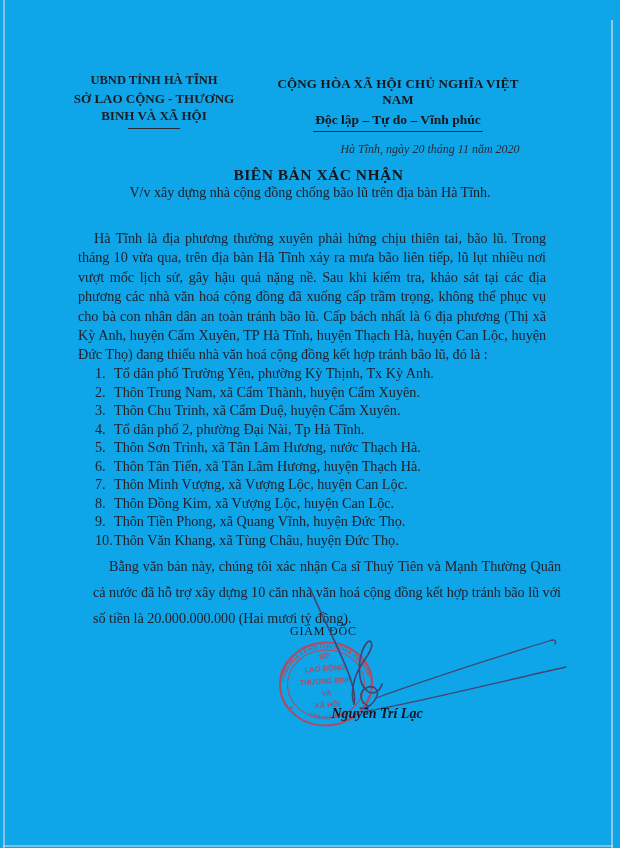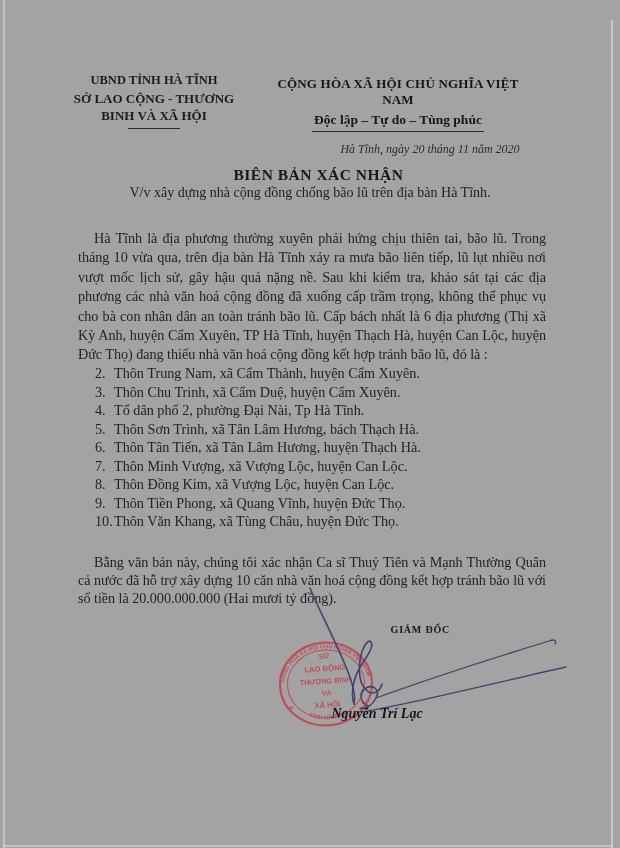--- a/index.html
+++ b/index.html
@@ -4,21 +4,21 @@
 <style>
   html,body{margin:0;padding:0;}
   body{
     width:620px;height:848px;
     background:#f4f4f6;
     font-family:"Liberation Serif","DejaVu Serif",serif;
     -webkit-font-smoothing:antialiased;
   }
   .page{
     position:relative;width:620px;height:848px;
-    background:#a3a3a3;color:#23232b;overflow:hidden;
+    background:#0ea5e9;color:#23232b;overflow:hidden;
   }
   
   .edge{position:absolute;background:#dfe0ea;}
   .edge-left{left:3px;top:0;width:2px;height:848px;opacity:.55;}
   .edge-right{left:611px;top:20px;width:2px;height:828px;opacity:.6;}
   .edge-bottom{left:3px;top:845px;width:610px;height:2px;opacity:.5;}
 
   
   .hdr-left{
     position:absolute;left:56px;top:72px;width:196px;
@@ -59,29 +59,29 @@
     font-size:14.2px;line-height:19.4px;text-align:justify;
     text-indent:16px;letter-spacing:-.05px;color:#22222c;
   }
   .list{
     position:absolute;left:95px;top:364px;width:452px;
     font-size:14.2px;line-height:18.5px;color:#22222c;
   }
   .list-item{white-space:nowrap;}
   .list-item .num{display:inline-block;width:19px;}
   .para2{
-    position:absolute;left:78px;top:553px;width:468px;
-    font-size:14.2px;line-height:18px;text-align:justify;
+    position:absolute;left:93px;top:553px;width:468px;
+    font-size:14.2px;line-height:26px;text-align:justify;
     text-indent:16px;letter-spacing:-.05px;color:#22222c;
   }
 
   
   .sig-role{
-    position:absolute;left:290px;top:624px;width:160px;text-align:right;
-    font-weight:bold;font-size:10px;letter-spacing:.8px;color:#17171e;
+    position:absolute;left:290px;top:624px;width:160px;text-align:left;
+    font-weight:normal;font-size:12px;letter-spacing:.8px;color:#17171e;
   }
   .seal{
     position:absolute;left:278px;top:641px;width:96px;height:86px;
     transform:rotate(-4deg);opacity:.88;
   }
   .seal text{font-family:"Liberation Sans","DejaVu Sans",sans-serif;font-weight:bold;}
   .sig-name{
     position:absolute;left:297px;top:706px;width:160px;text-align:center;
     font-weight:bold;font-size:14px;color:#15151c;z-index:5;font-style:italic;
   }
@@ -98,34 +98,35 @@
 
   <div class="hdr-left">
     <div class="l1">UBND TỈNH HÀ TĨNH</div>
     <div>SỞ LAO CỘNG - THƯƠNG</div>
     <div>BINH VÀ XÃ HỘI</div>
     <div class="rule"></div>
   </div>
 
   <div class="hdr-right">
     <div class="national">CỘNG HÒA XÃ HỘI CHỦ NGHĨA VIỆT NAM</div>
-    <div><span class="motto">Độc lập – Tự do – Tùng phúc</span></div>
+    <div><span class="motto">Độc lập – Tự do – Vĩnh phúc</span></div>
     <div class="dateline">Hà Tĩnh, ngày 20 tháng 11 năm 2020</div>
   </div>
 
   <div class="title">BIÊN BẢN XÁC NHẬN</div>
   <div class="subtitle">V/v xây dựng nhà cộng đồng chống bão lũ trên địa bàn Hà Tĩnh.</div>
 
   <div class="para1">Hà Tĩnh là địa phương thường xuyên phải hứng chịu thiên tai, bão lũ. Trong tháng 10 vừa qua, trên địa bàn Hà Tĩnh xảy ra mưa bão liên tiếp, lũ lụt nhiều nơi vượt mốc lịch sử, gây hậu quả nặng nề. Sau khi kiểm tra, khảo sát tại các địa phương các nhà văn hoá cộng đồng đã xuống cấp trầm trọng, không thể phục vụ cho bà con nhân dân an toàn tránh bão lũ. Cấp bách nhất là 6 địa phương (Thị xã Kỳ Anh, huyện Cẩm Xuyên, TP Hà Tĩnh, huyện Thạch Hà, huyện Can Lộc, huyện Đức Thọ) đang thiếu nhà văn hoá cộng đồng kết hợp tránh bão lũ, đó là :</div>
 
   <div class="list">
+    <div class="list-item"><span class="num">1.</span><span>Tổ dân phố Trường Yên, phường Kỳ Thịnh, Tx Kỳ Anh.</span></div>
     <div class="list-item"><span class="num">2.</span><span>Thôn Trung Nam, xã Cẩm Thành, huyện Cẩm Xuyên.</span></div>
     <div class="list-item"><span class="num">3.</span><span>Thôn Chu Trinh, xã Cẩm Duệ, huyện Cẩm Xuyên.</span></div>
     <div class="list-item"><span class="num">4.</span><span>Tổ dân phố 2, phường Đại Nài, Tp Hà Tĩnh.</span></div>
-    <div class="list-item"><span class="num">5.</span><span>Thôn Sơn Trình, xã Tân Lâm Hương, bách Thạch Hà.</span></div>
+    <div class="list-item"><span class="num">5.</span><span>Thôn Sơn Trình, xã Tân Lâm Hương, nước Thạch Hà.</span></div>
     <div class="list-item"><span class="num">6.</span><span>Thôn Tân Tiến, xã Tân Lâm Hương, huyện Thạch Hà.</span></div>
     <div class="list-item"><span class="num">7.</span><span>Thôn Minh Vượng, xã Vượng Lộc, huyện Can Lộc.</span></div>
     <div class="list-item"><span class="num">8.</span><span>Thôn Đồng Kim, xã Vượng Lộc, huyện Can Lộc.</span></div>
     <div class="list-item"><span class="num">9.</span><span>Thôn Tiền Phong, xã Quang Vĩnh, huyện Đức Thọ.</span></div>
     <div class="list-item"><span class="num">10.</span><span>Thôn Văn Khang, xã Tùng Châu, huyện Đức Thọ.</span></div>
   </div>
 
   <div class="para2">Bằng văn bản này, chúng tôi xác nhận Ca sĩ Thuỷ Tiên và Mạnh Thường Quân cả nước đã hỗ trợ xây dựng 10 căn nhà văn hoá cộng đồng kết hợp tránh bão lũ với số tiền là 20.000.000.000 (Hai mươi tỷ đồng).</div>
 
   <div class="sig-role">GIÁM ĐỐC</div>

